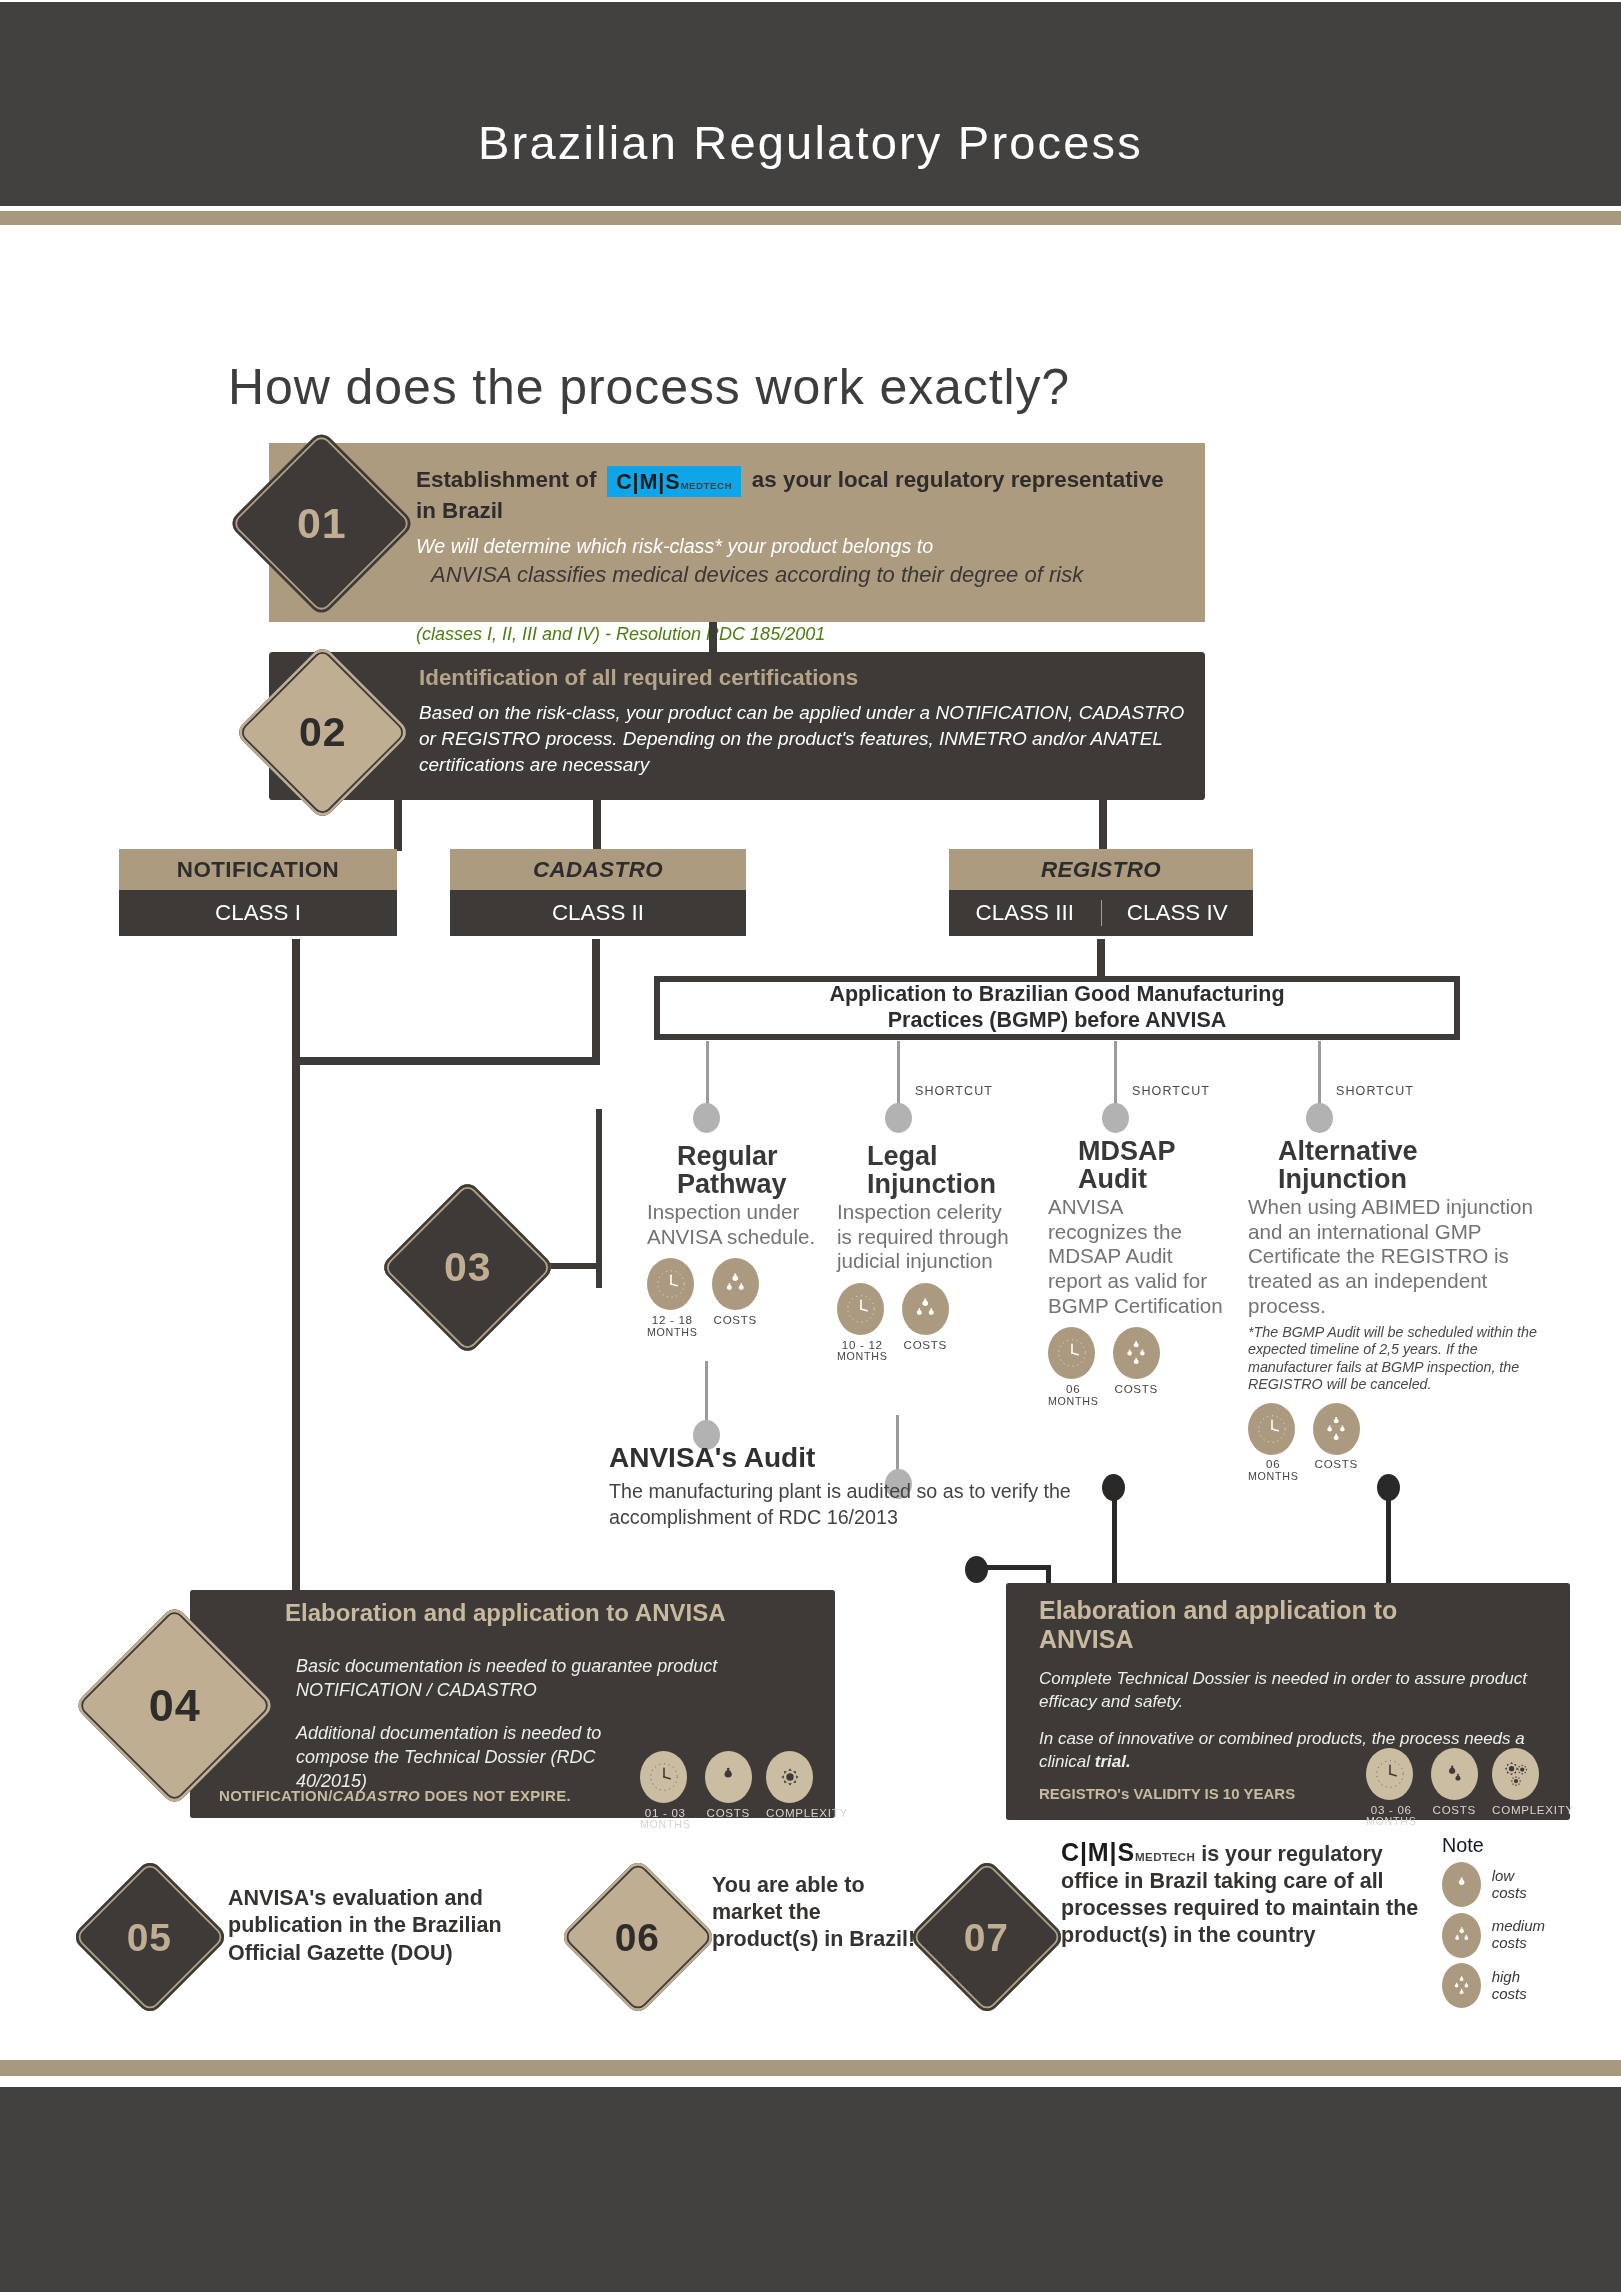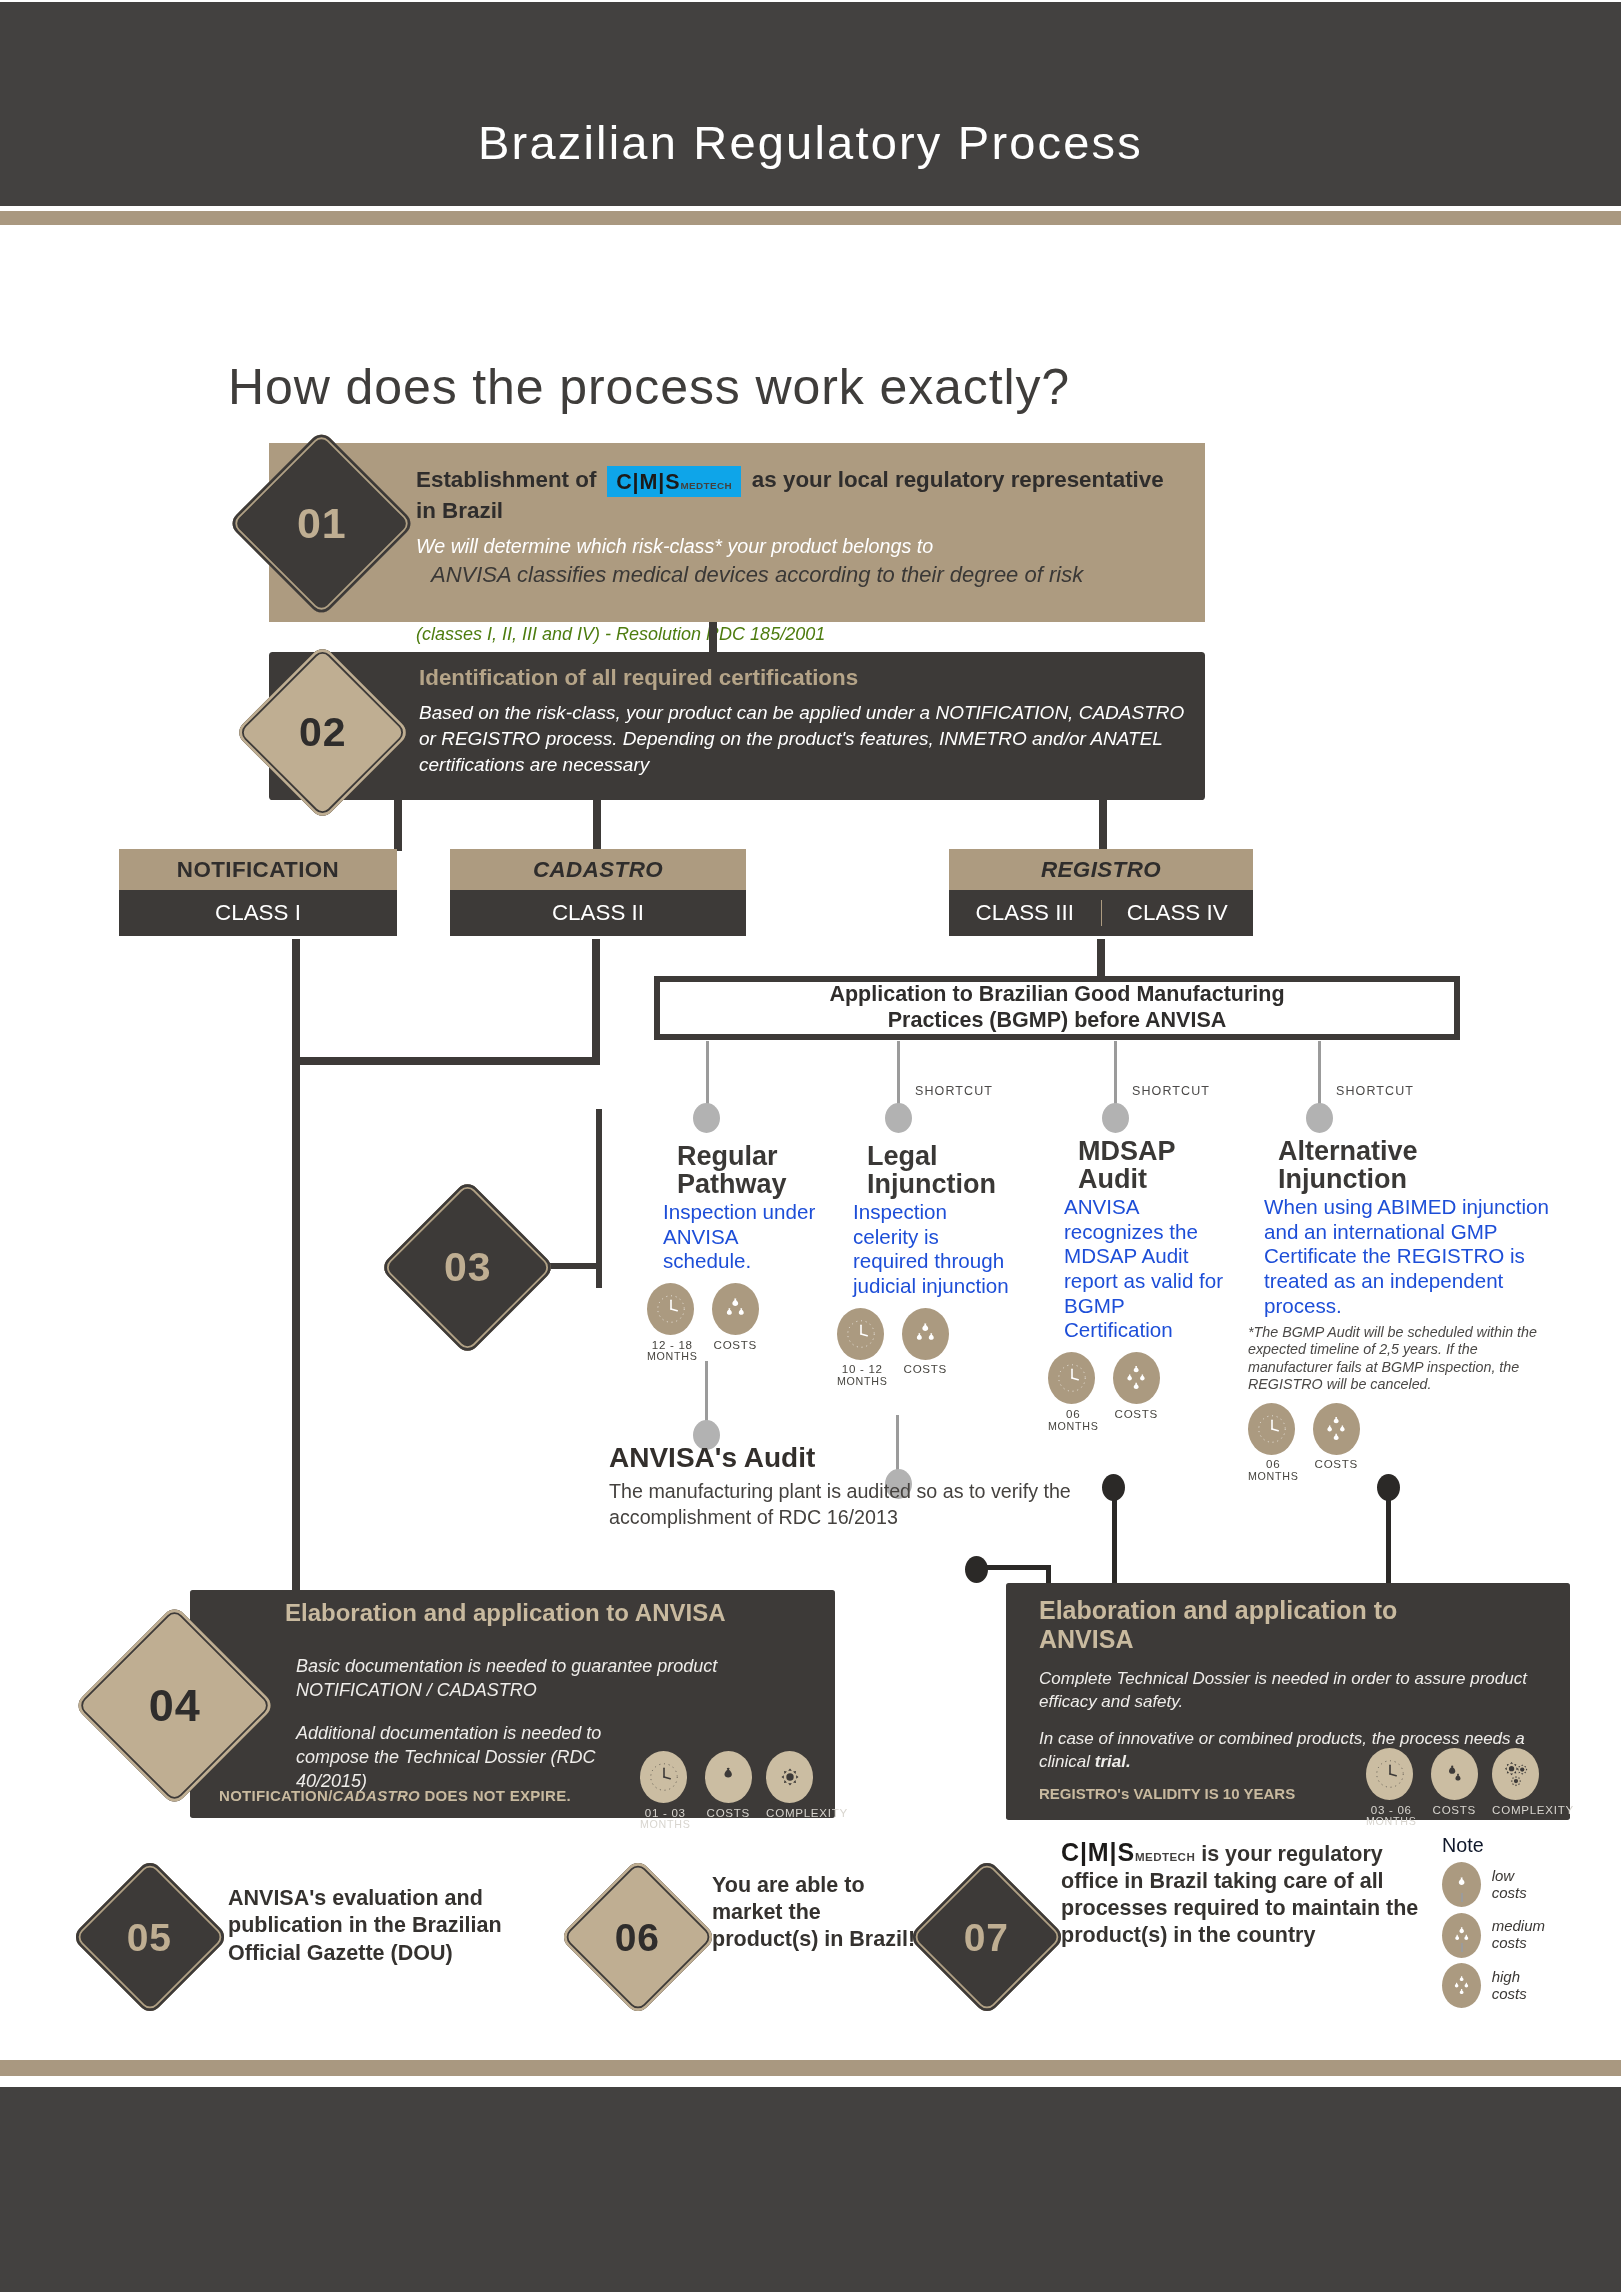--- a/index.html
+++ b/index.html
@@ -123,21 +123,21 @@
   #bgmp-text { color: #2f2d2c; font-size: 21.5px; font-weight: 700; text-align: center; line-height: 1.2; }
 
   
   .stem { position: absolute; width: 2.7px; background: #9b9b9b; z-index: 2; }
   .stem-dot { position: absolute; width: 27px; height: 30px; border-radius: 50%; background: #b2b2b2; z-index: 3; }
   .shortcut-lbl { position: absolute; color: #4b4948; font-size: 12.5px; letter-spacing: 1.1px; z-index: 3; }
 
   
   .pathway { position: absolute; z-index: 3; }
   .pathway h3 { color: #3a3836; font-size: 27px; font-weight: 700; line-height: 1.04; margin-bottom: 1.8px; margin-left: 30px; }
-  .pathway p  { color: #1d4ed8; font-size: 20.6px; line-height: 1.2; margin-left: 16px; }
+  .pathway p  { color: #737373; font-size: 20.6px; line-height: 1.2; }
   .pathway .fineprint { color: #4a4846; font-size: 14.3px; font-style: italic; line-height: 1.22; margin-top: 5.4px; }
 
   
   .metrics { display: flex; gap: 14.3px; margin-top: 9px; }
   .metric { text-align: center; }
   .metric .disc {
     width: 47px; height: 52px; border-radius: 50%; background: #ab9a80;
     display: flex; align-items: center; justify-content: center; position: relative;
   }
   .metric .cap { font-size: 11.6px; color: #46443f; letter-spacing: 0.7px; line-height: 1.1; margin-top: 3.6px; }

